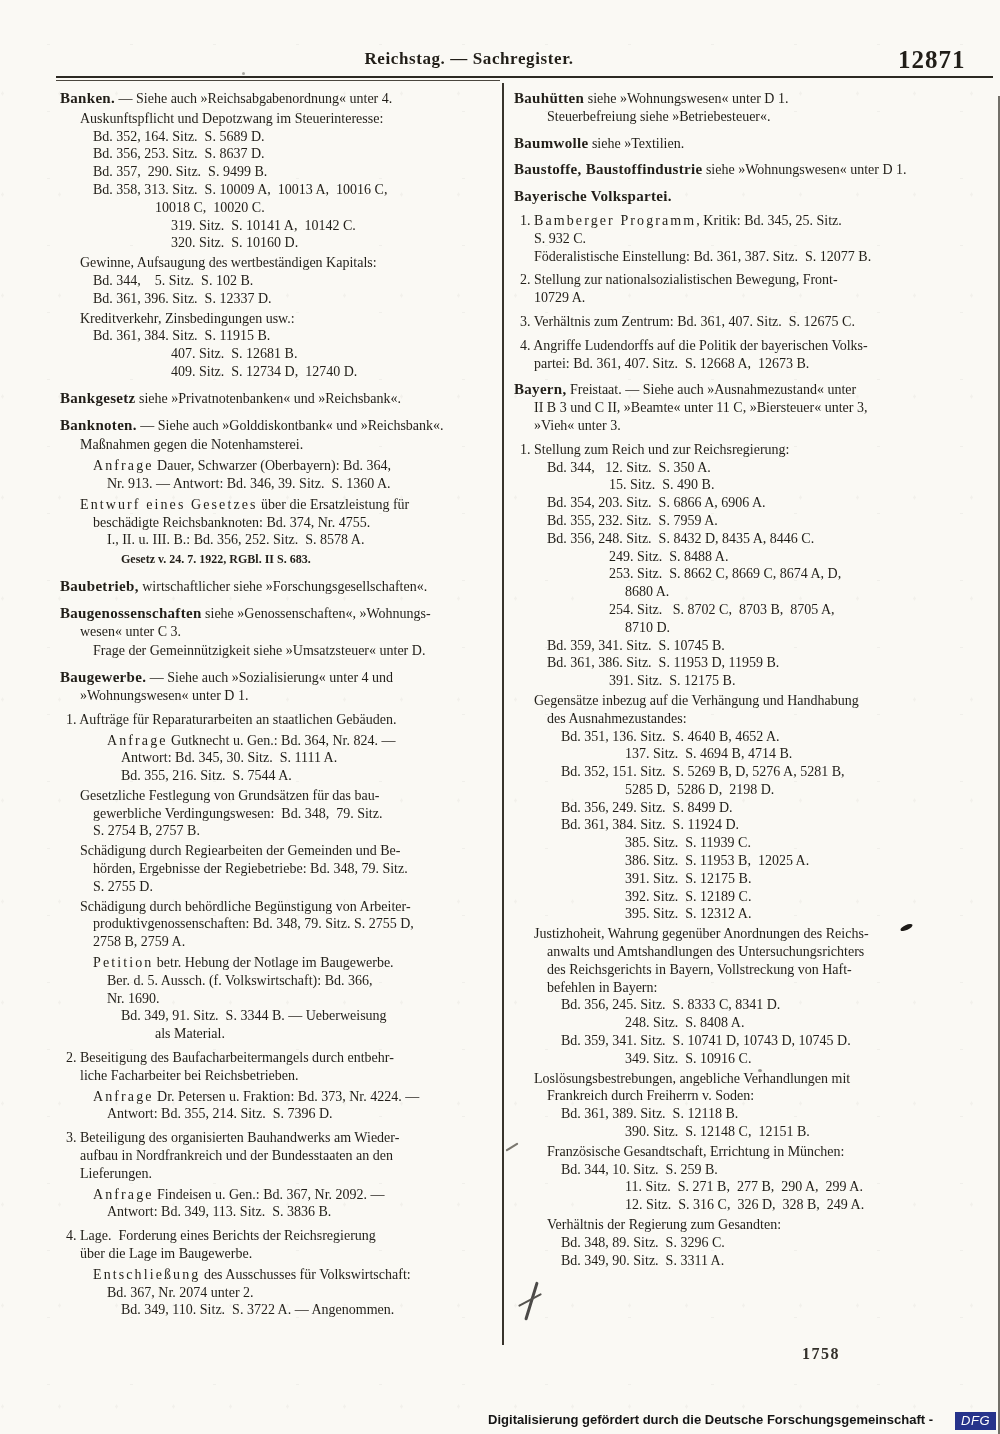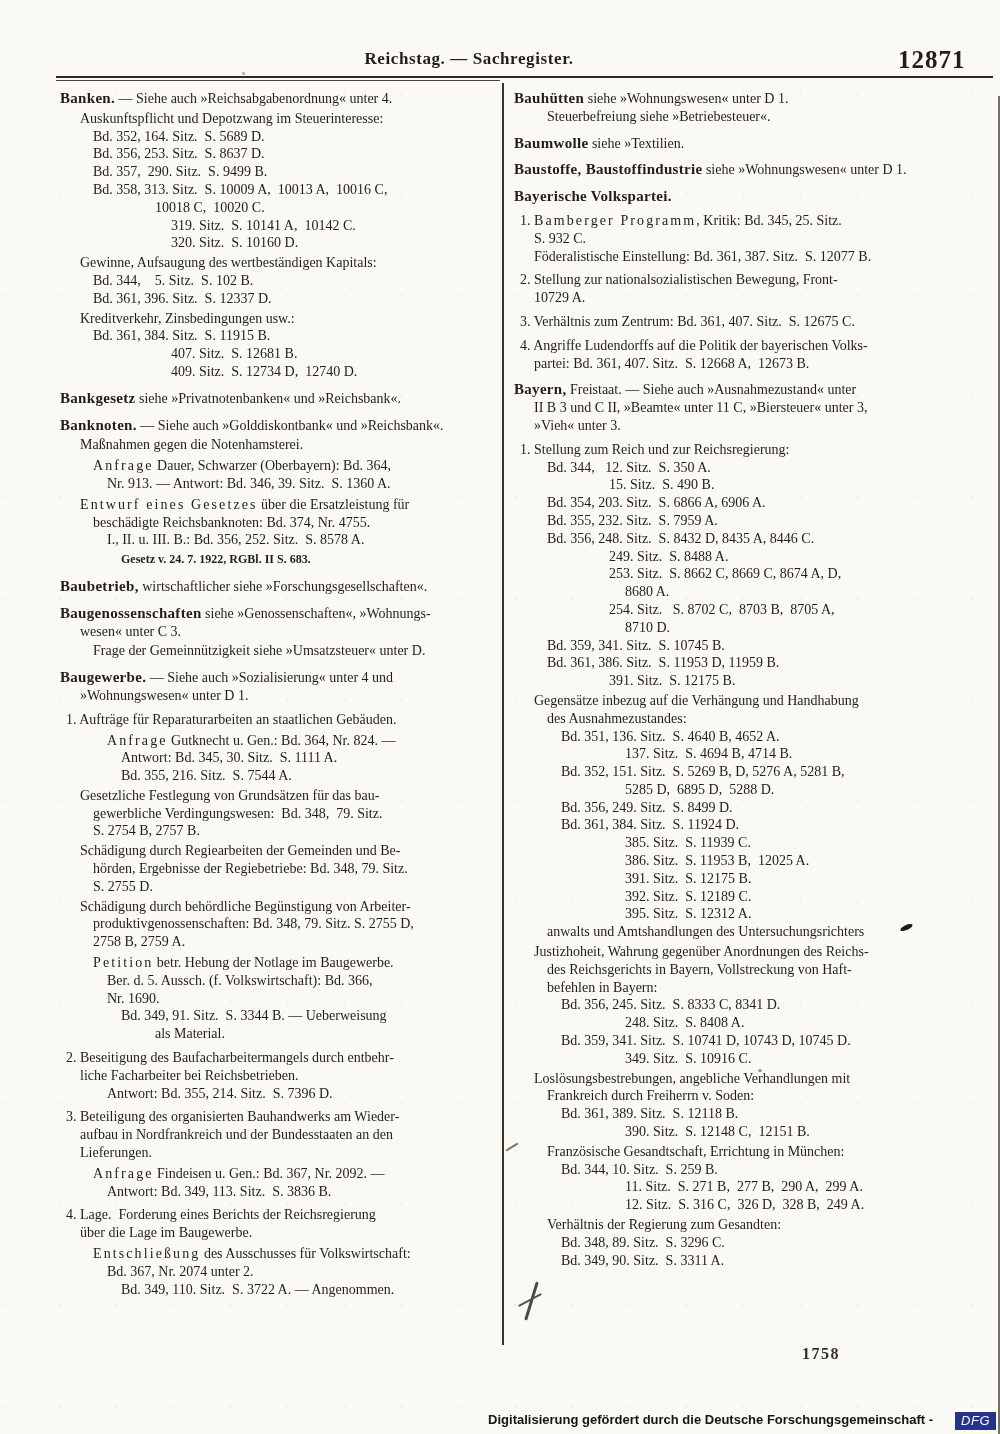--- a/index.html
+++ b/index.html
@@ -110,20 +110,21 @@
       <div class="ln s-sub i1"><span>Schädigung durch behördliche Begünstigung von Arbeiter-</span></div>
       <div class="ln s-line i2"><span>produktivgenossenschaften: Bd. 348, 79. Sitz. S. 2755 D,</span></div>
       <div class="ln s-line i2"><span>2758 B, 2759 A.</span></div>
       <div class="ln s-anf i2"><span class="f-s">Petition</span><span> betr. Hebung der Notlage im Baugewerbe.</span></div>
       <div class="ln s-line i3"><span>Ber. d. 5. Aussch. (f. Volkswirtschaft): Bd. 366,</span></div>
       <div class="ln s-line i3"><span>Nr. 1690.</span></div>
       <div class="ln s-line i4"><span>Bd. 349, 91. Sitz.  S. 3344 B. — Ueberweisung</span></div>
       <div class="ln s-line i5"><span>als Material.</span></div>
       <div class="ln s-num"><span>2. Beseitigung des Baufacharbeitermangels durch entbehr-</span></div>
       <div class="ln s-line i1"><span>liche Facharbeiter bei Reichsbetrieben.</span></div>
+      <div class="ln s-anf i2"><span class="f-s">Anfrage</span><span> Dr. Petersen u. Fraktion: Bd. 373, Nr. 4224. —</span></div>
       <div class="ln s-line i3"><span>Antwort: Bd. 355, 214. Sitz.  S. 7396 D.</span></div>
       <div class="ln s-num"><span>3. Beteiligung des organisierten Bauhandwerks am Wieder-</span></div>
       <div class="ln s-line i1"><span>aufbau in Nordfrankreich und der Bundesstaaten an den</span></div>
       <div class="ln s-line i1"><span>Lieferungen.</span></div>
       <div class="ln s-anf i2"><span class="f-s">Anfrage</span><span> Findeisen u. Gen.: Bd. 367, Nr. 2092. —</span></div>
       <div class="ln s-line i3"><span>Antwort: Bd. 349, 113. Sitz.  S. 3836 B.</span></div>
       <div class="ln s-num"><span>4. Lage.  Forderung eines Berichts der Reichsregierung</span></div>
       <div class="ln s-line i1"><span>über die Lage im Baugewerbe.</span></div>
       <div class="ln s-anf i2"><span class="f-s">Entschließung</span><span> des Ausschusses für Volkswirtschaft:</span></div>
       <div class="ln s-line i3"><span>Bd. 367, Nr. 2074 unter 2.</span></div>
@@ -158,30 +159,30 @@
       <div class="ln s-line i5"><span>254. Sitz.   S. 8702 C,  8703 B,  8705 A,</span></div>
       <div class="ln s-line i6"><span>8710 D.</span></div>
       <div class="ln s-line i2"><span>Bd. 359, 341. Sitz.  S. 10745 B.</span></div>
       <div class="ln s-line i2"><span>Bd. 361, 386. Sitz.  S. 11953 D, 11959 B.</span></div>
       <div class="ln s-line i5"><span>391. Sitz.  S. 12175 B.</span></div>
       <div class="ln s-sub i1"><span>Gegensätze inbezug auf die Verhängung und Handhabung</span></div>
       <div class="ln s-line i2"><span>des Ausnahmezustandes:</span></div>
       <div class="ln s-line i3"><span>Bd. 351, 136. Sitz.  S. 4640 B, 4652 A.</span></div>
       <div class="ln s-line i6"><span>137. Sitz.  S. 4694 B, 4714 B.</span></div>
       <div class="ln s-line i3"><span>Bd. 352, 151. Sitz.  S. 5269 B, D, 5276 A, 5281 B,</span></div>
-      <div class="ln s-line i6"><span>5285 D,  6895 D,  5288 D.</span></div>
+      <div class="ln s-line i6"><span>5285 D,  5286 D,  2198 D.</span></div>
       <div class="ln s-line i3"><span>Bd. 356, 249. Sitz.  S. 8499 D.</span></div>
       <div class="ln s-line i3"><span>Bd. 361, 384. Sitz.  S. 11924 D.</span></div>
       <div class="ln s-line i6"><span>385. Sitz.  S. 11939 C.</span></div>
       <div class="ln s-line i6"><span>386. Sitz.  S. 11953 B,  12025 A.</span></div>
       <div class="ln s-line i6"><span>391. Sitz.  S. 12175 B.</span></div>
       <div class="ln s-line i6"><span>392. Sitz.  S. 12189 C.</span></div>
       <div class="ln s-line i6"><span>395. Sitz.  S. 12312 A.</span></div>
+      <div class="ln s-sub i1"><span>Justizhoheit, Wahrung gegenüber Anordnungen des Reichs-</span></div>
       <div class="ln s-line i2"><span>anwalts und Amtshandlungen des Untersuchungsrichters</span></div>
-      <div class="ln s-sub i1"><span>Justizhoheit, Wahrung gegenüber Anordnungen des Reichs-</span></div>
       <div class="ln s-line i2"><span>des Reichsgerichts in Bayern, Vollstreckung von Haft-</span></div>
       <div class="ln s-line i2"><span>befehlen in Bayern:</span></div>
       <div class="ln s-line i3"><span>Bd. 356, 245. Sitz.  S. 8333 C, 8341 D.</span></div>
       <div class="ln s-line i6"><span>248. Sitz.  S. 8408 A.</span></div>
       <div class="ln s-line i3"><span>Bd. 359, 341. Sitz.  S. 10741 D, 10743 D, 10745 D.</span></div>
       <div class="ln s-line i6"><span>349. Sitz.  S. 10916 C.</span></div>
       <div class="ln s-sub i1"><span>Loslösungsbestrebungen, angebliche Verhandlungen mit</span></div>
       <div class="ln s-line i2"><span>Frankreich durch Freiherrn v. Soden:</span></div>
       <div class="ln s-line i3"><span>Bd. 361, 389. Sitz.  S. 12118 B.</span></div>
       <div class="ln s-line i6"><span>390. Sitz.  S. 12148 C,  12151 B.</span></div>

